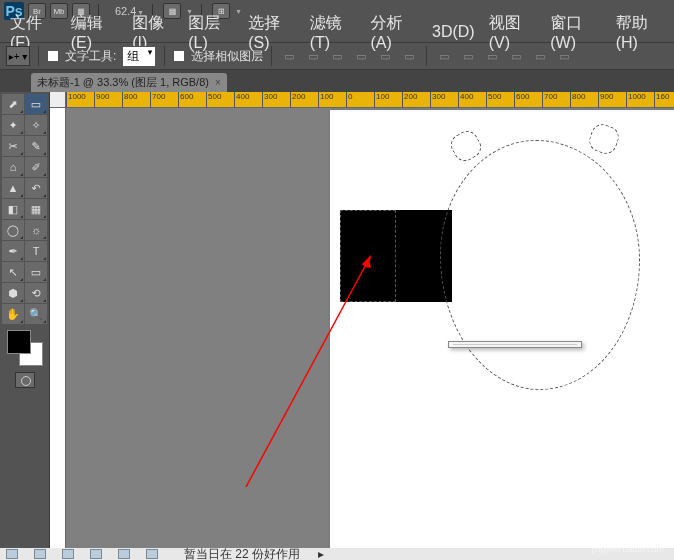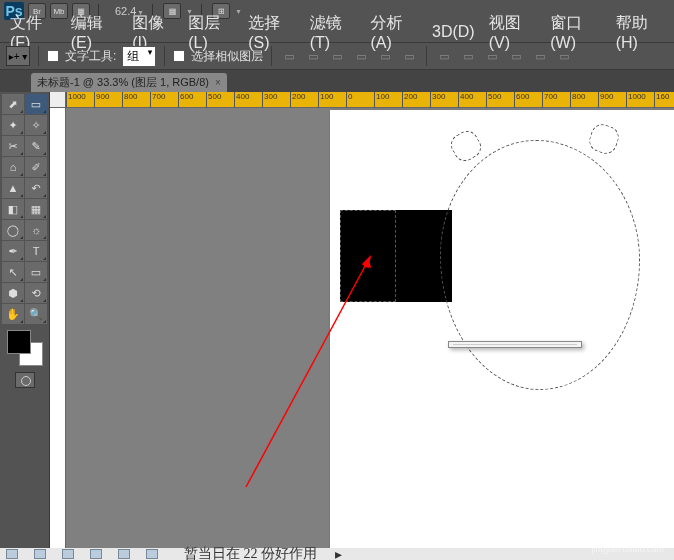--- a/index.html
+++ b/index.html
@@ -55,21 +55,21 @@
   .ear1 { top: 22px; left: 122px; width: 28px; height: 28px; transform: rotate(-30deg); }
   .ear2 { top: 15px; left: 260px; width: 28px; height: 28px; transform: rotate(20deg); }
   .pointer-dot { position: absolute; top: 150px; left: 34px; width: 0; height: 0; border-left: 4px solid transparent; border-right: 4px solid transparent; border-bottom: 7px solid red; transform: rotate(10deg); }
   
   .context-menu { position: absolute; top: 249px; left: 398px; width: 134px; background: #f4f4f4; border: 1px solid #888; box-shadow: 2px 2px 4px rgba(0,0,0,0.3); z-index: 10; }
   .ctx-item { padding: 3px 10px; font-size: 12px; color: #222; }
   .ctx-sep { height: 1px; background: #ccc; margin: 2px 4px; }
   
   .arrow-line { position: absolute; stroke: red; stroke-width: 1.5; fill: none; z-index: 5; }
   
-  .statusbar { position: absolute; bottom: 0; left: 0; right: 0; height: 12px; background: #e8e8e8; font-size: 14px; color: #333; display: flex; align-items: center; padding-left: 6px; gap: 16px; font-family: Liberation Serif, serif; }
+  .statusbar { position: absolute; bottom: 0; left: 0; right: 0; height: 12px; background: #e8e8e8; font-size: 12px; color: #333; display: flex; align-items: center; padding-left: 6px; gap: 16px; }
   .sb-icon { width: 12px; height: 10px; background: #bcd; border: 1px solid #789; }
   .sb-text { margin-left: 10px; }
   
   .watermark { position: absolute; bottom: 18px; right: 8px; font-size: 20px; color: rgba(255,255,255,0.55); font-weight: bold; letter-spacing: 1px; }
   .watermark-sub { position: absolute; bottom: 6px; right: 10px; font-size: 9px; color: rgba(255,255,255,0.55); }
 </style>
 </head>
 <body>
 
 <div class="titlebar">

